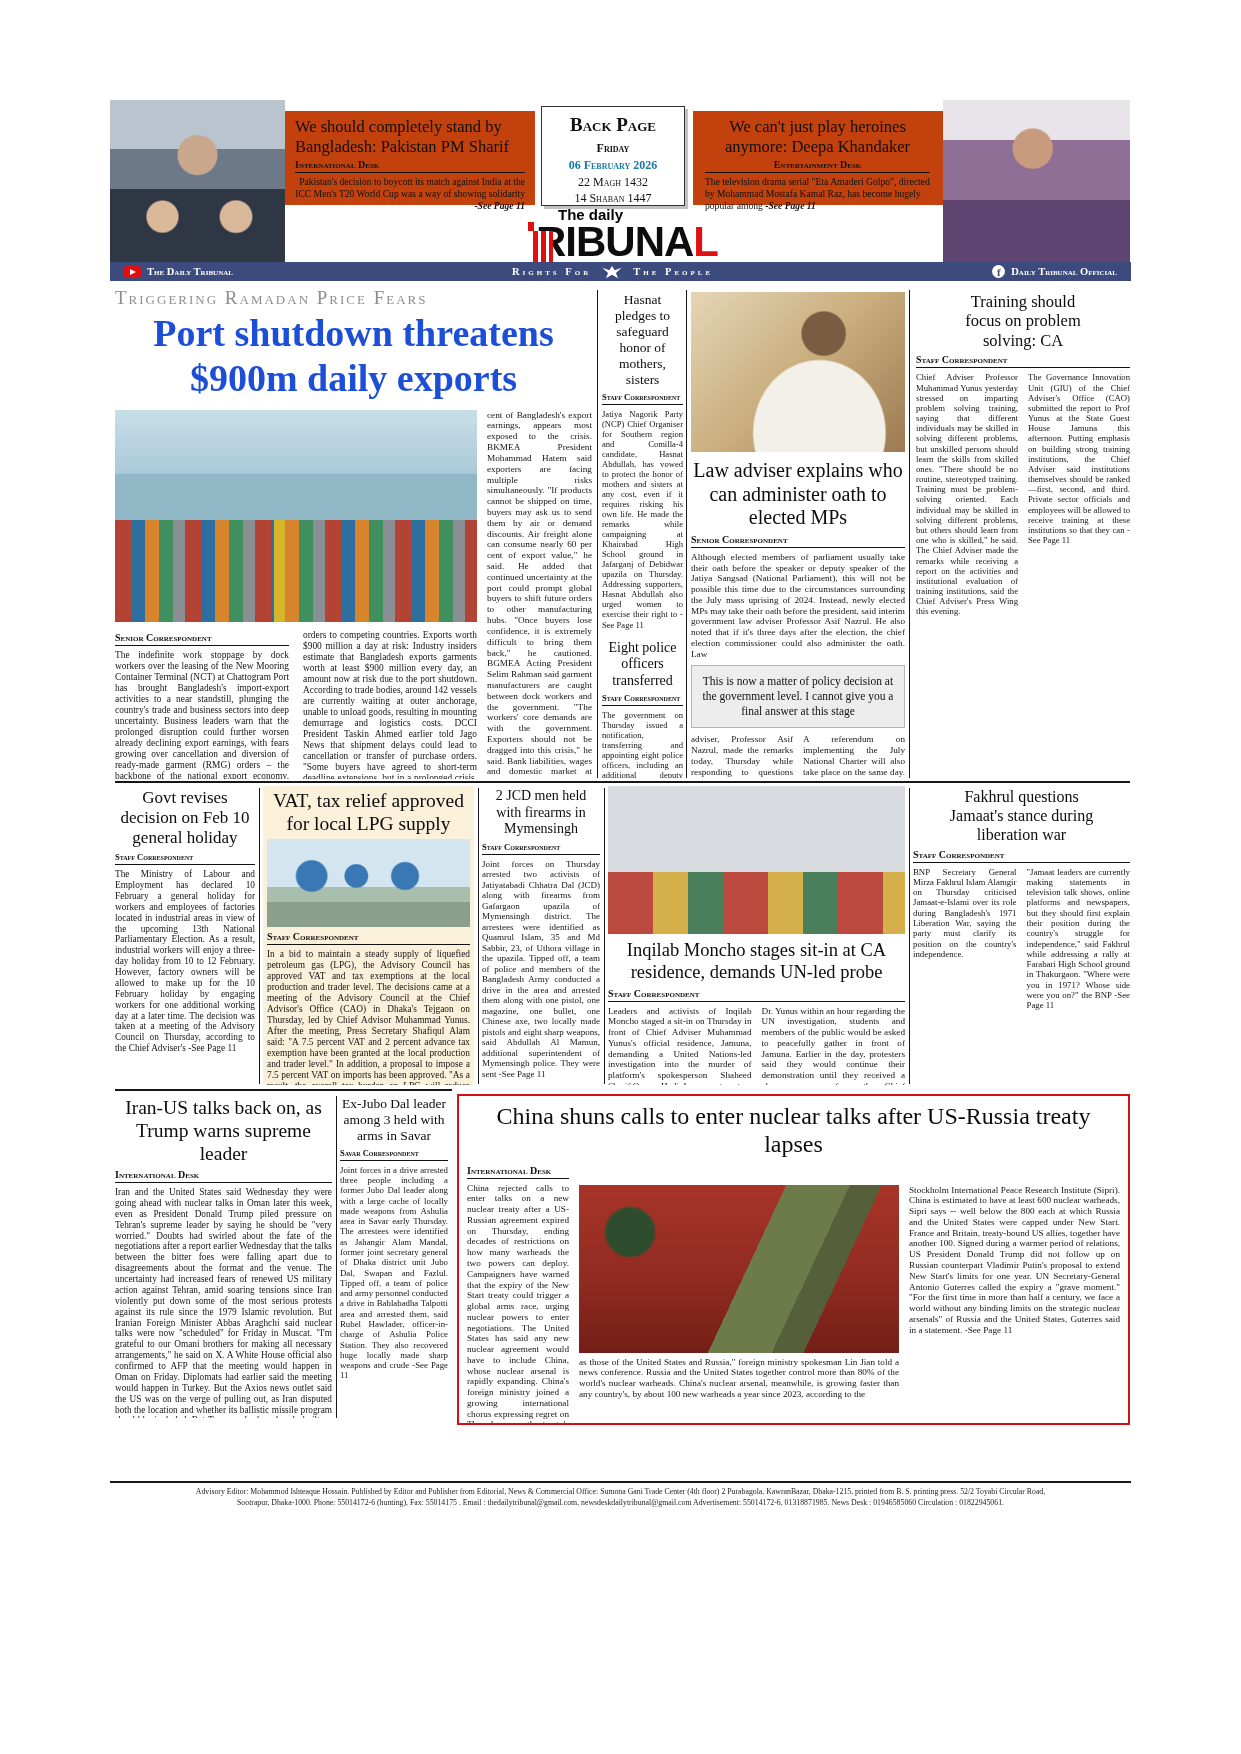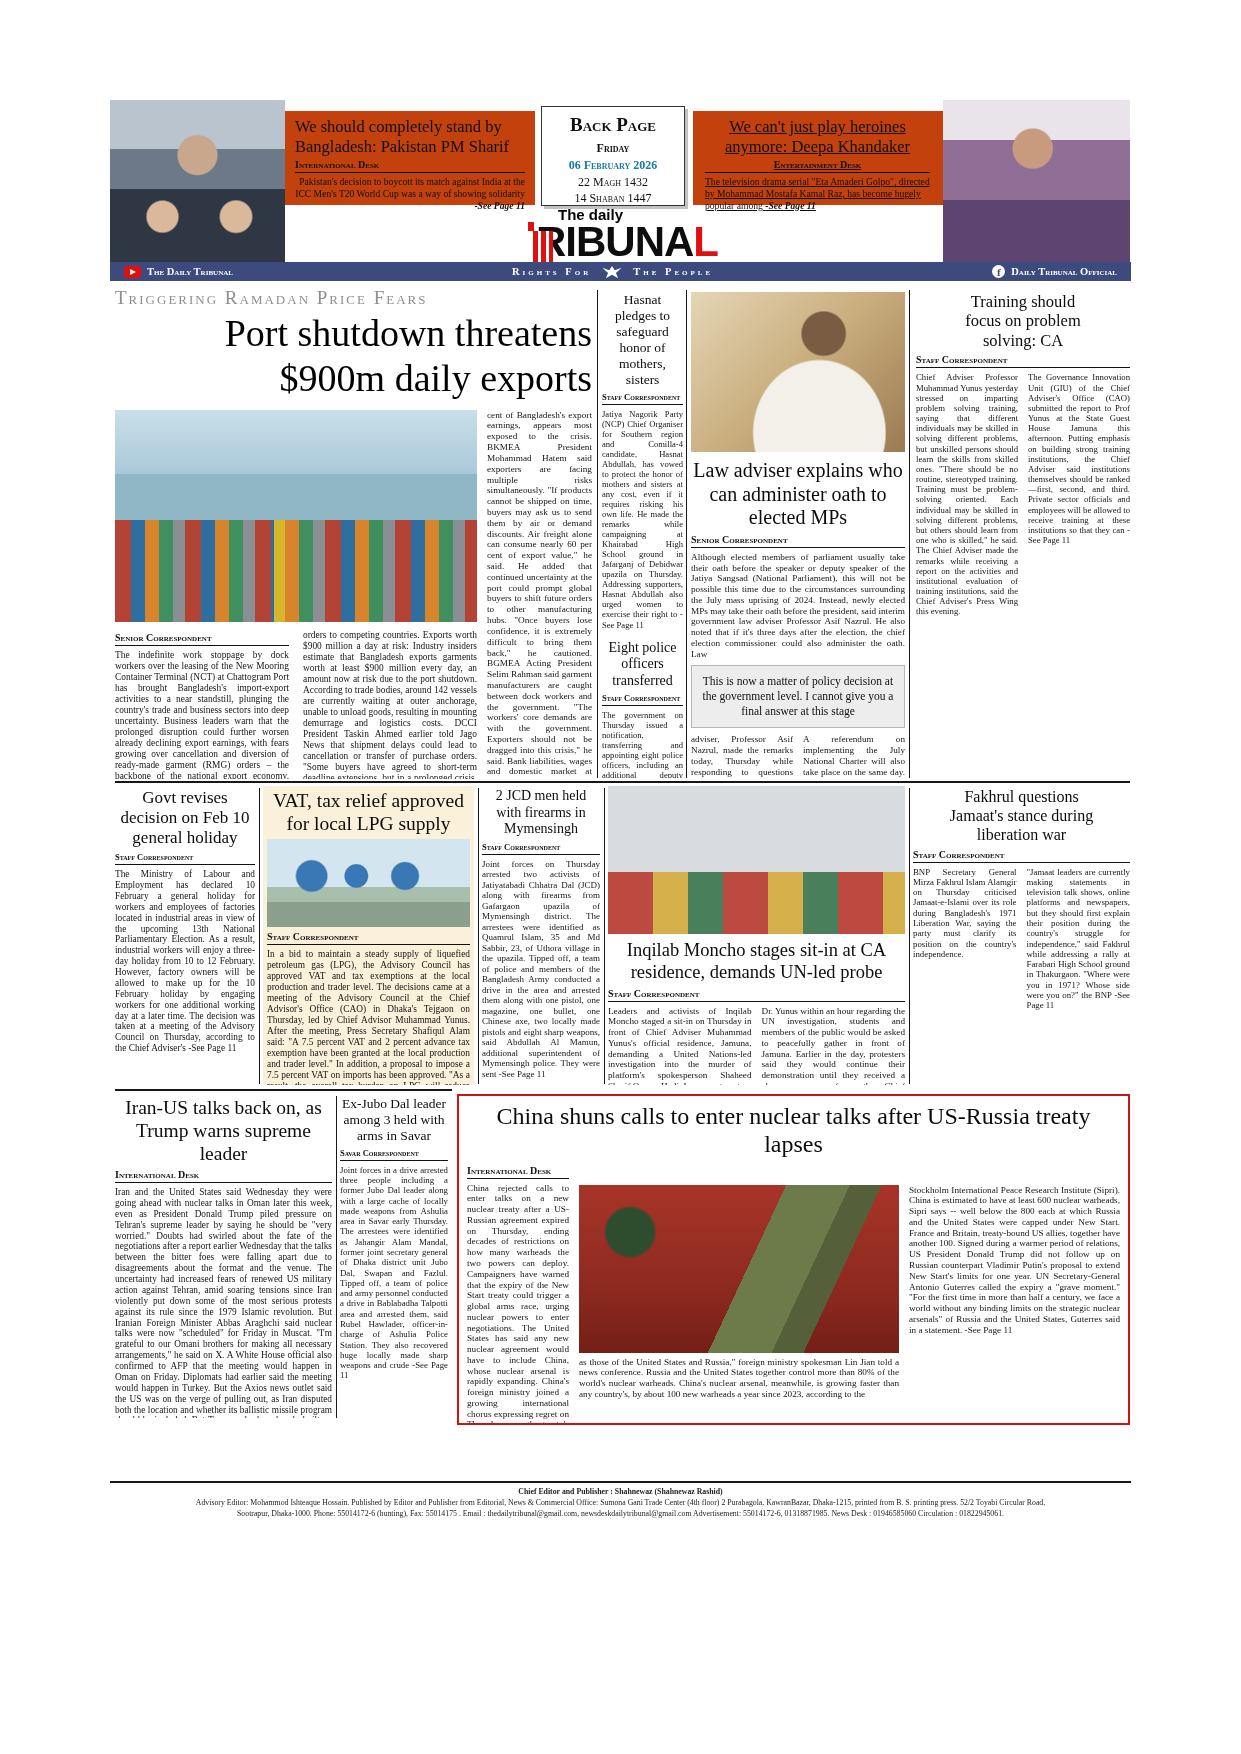--- a/index.html
+++ b/index.html
@@ -41,21 +41,21 @@
   .byline { font-variant:small-caps; font-weight:bold; font-size:10px; border-bottom:1.6px solid #111; padding-bottom:2px; margin:4px 0 4px; }
   .byline.sm { font-size:8.5px; }
   .bodytxt { text-align:justify; line-height:1.17; color:#151515; }
   .headline { text-align:center; line-height:1.18; color:#0c0c0c; }
   .vrule { position:absolute; width:1px; background:#161616; }
   .hrule { position:absolute; height:2px; background:#161616; }
 
   
   .lead { position:absolute; left:115px; top:287px; width:477px; height:492px; overflow:hidden; }
   .kicker { text-align:left; font-variant:small-caps; font-size:19px; letter-spacing:2px; color:#8e8e8e; }
-  .lead-headline { text-align:right; color:#000000; font-weight:normal; font-size:38px; line-height:1.18; margin-top:2px; }
+  .lead-headline { text-align:center; color:#1d4ed8; font-weight:bold; font-size:38px; line-height:1.18; margin-top:2px; }
   .lead-main { display:flex; gap:10px; margin-top:9px; }
   .lead-left { width:362px; }
   .photo-port { width:362px; height:212px; }
   .lead-cols { display:flex; gap:14px; margin-top:6px; }
   .lead-col { width:174px; font-size:9.4px; }
   .lead-col3 { width:105px; font-size:9.25px; overflow:hidden; height:470px; }
 
   
   .hasnat { position:absolute; left:602px; top:292px; width:81px; height:486px; overflow:hidden; }
   .hasnat .headline { font-size:13.5px; }
@@ -150,21 +150,21 @@
 </div>
 
 <div class="datebox">
   <div class="bp">Back Page</div>
   <div class="day">Friday</div>
   <div class="date-teal">06 February 2026</div>
   <div class="cal">22 Magh 1432</div>
   <div class="cal">14 Shaban 1447</div>
 </div>
 
-<div class="ear" style="left:693px; top:111px; width:377px; height:94px; padding:6px 140px 5px 12px; text-align:center;text-decoration:underline;">
+<div class="ear" style="left:693px; top:111px; width:377px; height:94px; padding:6px 140px 5px 12px; text-align:center;">
   <div class="ear-headline">We can't just play heroines anymore: Deepa Khandaker</div>
   <div class="desk-label" style="text-align:center;">Entertainment Desk</div>
   <div class="ear-teaser" style="text-align:left;"><span>The television drama serial "Eta Amaderi Golpo", directed by Mohammad Mostafa Kamal Raz, has become hugely popular among</span> <span class="see">-See Page 11</span></div>
 </div>
 <div class="photo photo-deepa"></div>
 
 <div class="the-daily">The daily</div>
 <div class="wordmark">
   <span class="logo-t"></span>
     <span class="wm-black">RIBUNA</span>
@@ -313,16 +313,15 @@
       <div class="bodytxt china-below">as those of the United States and Russia," foreign ministry spokesman Lin Jian told a news conference. Russia and the United States together control more than 80% of the world's nuclear warheads. China's nuclear arsenal, meanwhile, is growing faster than any country's, by about 100 new warheads a year since 2023, according to the</div>
     </div>
     <div style="padding-top:24px;">
       <div class="bodytxt">Stockholm International Peace Research Institute (Sipri). China is estimated to have at least 600 nuclear warheads, Sipri says -- well below the 800 each at which Russia and the United States were capped under New Start. France and Britain, treaty-bound US allies, together have another 100. Signed during a warmer period of relations, US President Donald Trump did not follow up on Russian counterpart Vladimir Putin's proposal to extend New Start's limits for one year. UN Secretary-General Antonio Guterres called the expiry a "grave moment." "For the first time in more than half a century, we face a world without any binding limits on the strategic nuclear arsenals" of Russia and the United States, Guterres said in a statement. -See Page 11</div>
     </div>
   </div>
 </div>
 
 <div class="hrule" style="left:110px; top:1481px; width:1021px; height:1.5px;"></div>
 <div class="footer">
-  <div class="l1">Chief Editor and Publisher : Shahnewaz (Shahnewaz Rashid)</div>
   <div>Advisory Editor: Mohammod Ishteaque Hossain. Published by Editor and Publisher from Editorial, News &amp; Commercial Office: Sumona Gani Trade Center (4th floor) 2 Purabagola, KawranBazar, Dhaka-1215, printed from B. S. printing press. 52/2 Toyabi Circular Road,</div>
   <div>Sootrapur, Dhaka-1000. Phone: 55014172-6 (hunting), Fax: 55014175 . Email : thedailytribunal@gmail.com, newsdeskdailytribunal@gmail.com Advertisement: 55014172-6, 01318871985. News Desk : 01946585060 Circulation : 01822945061.</div>
 </div>
 
 </body></html>

